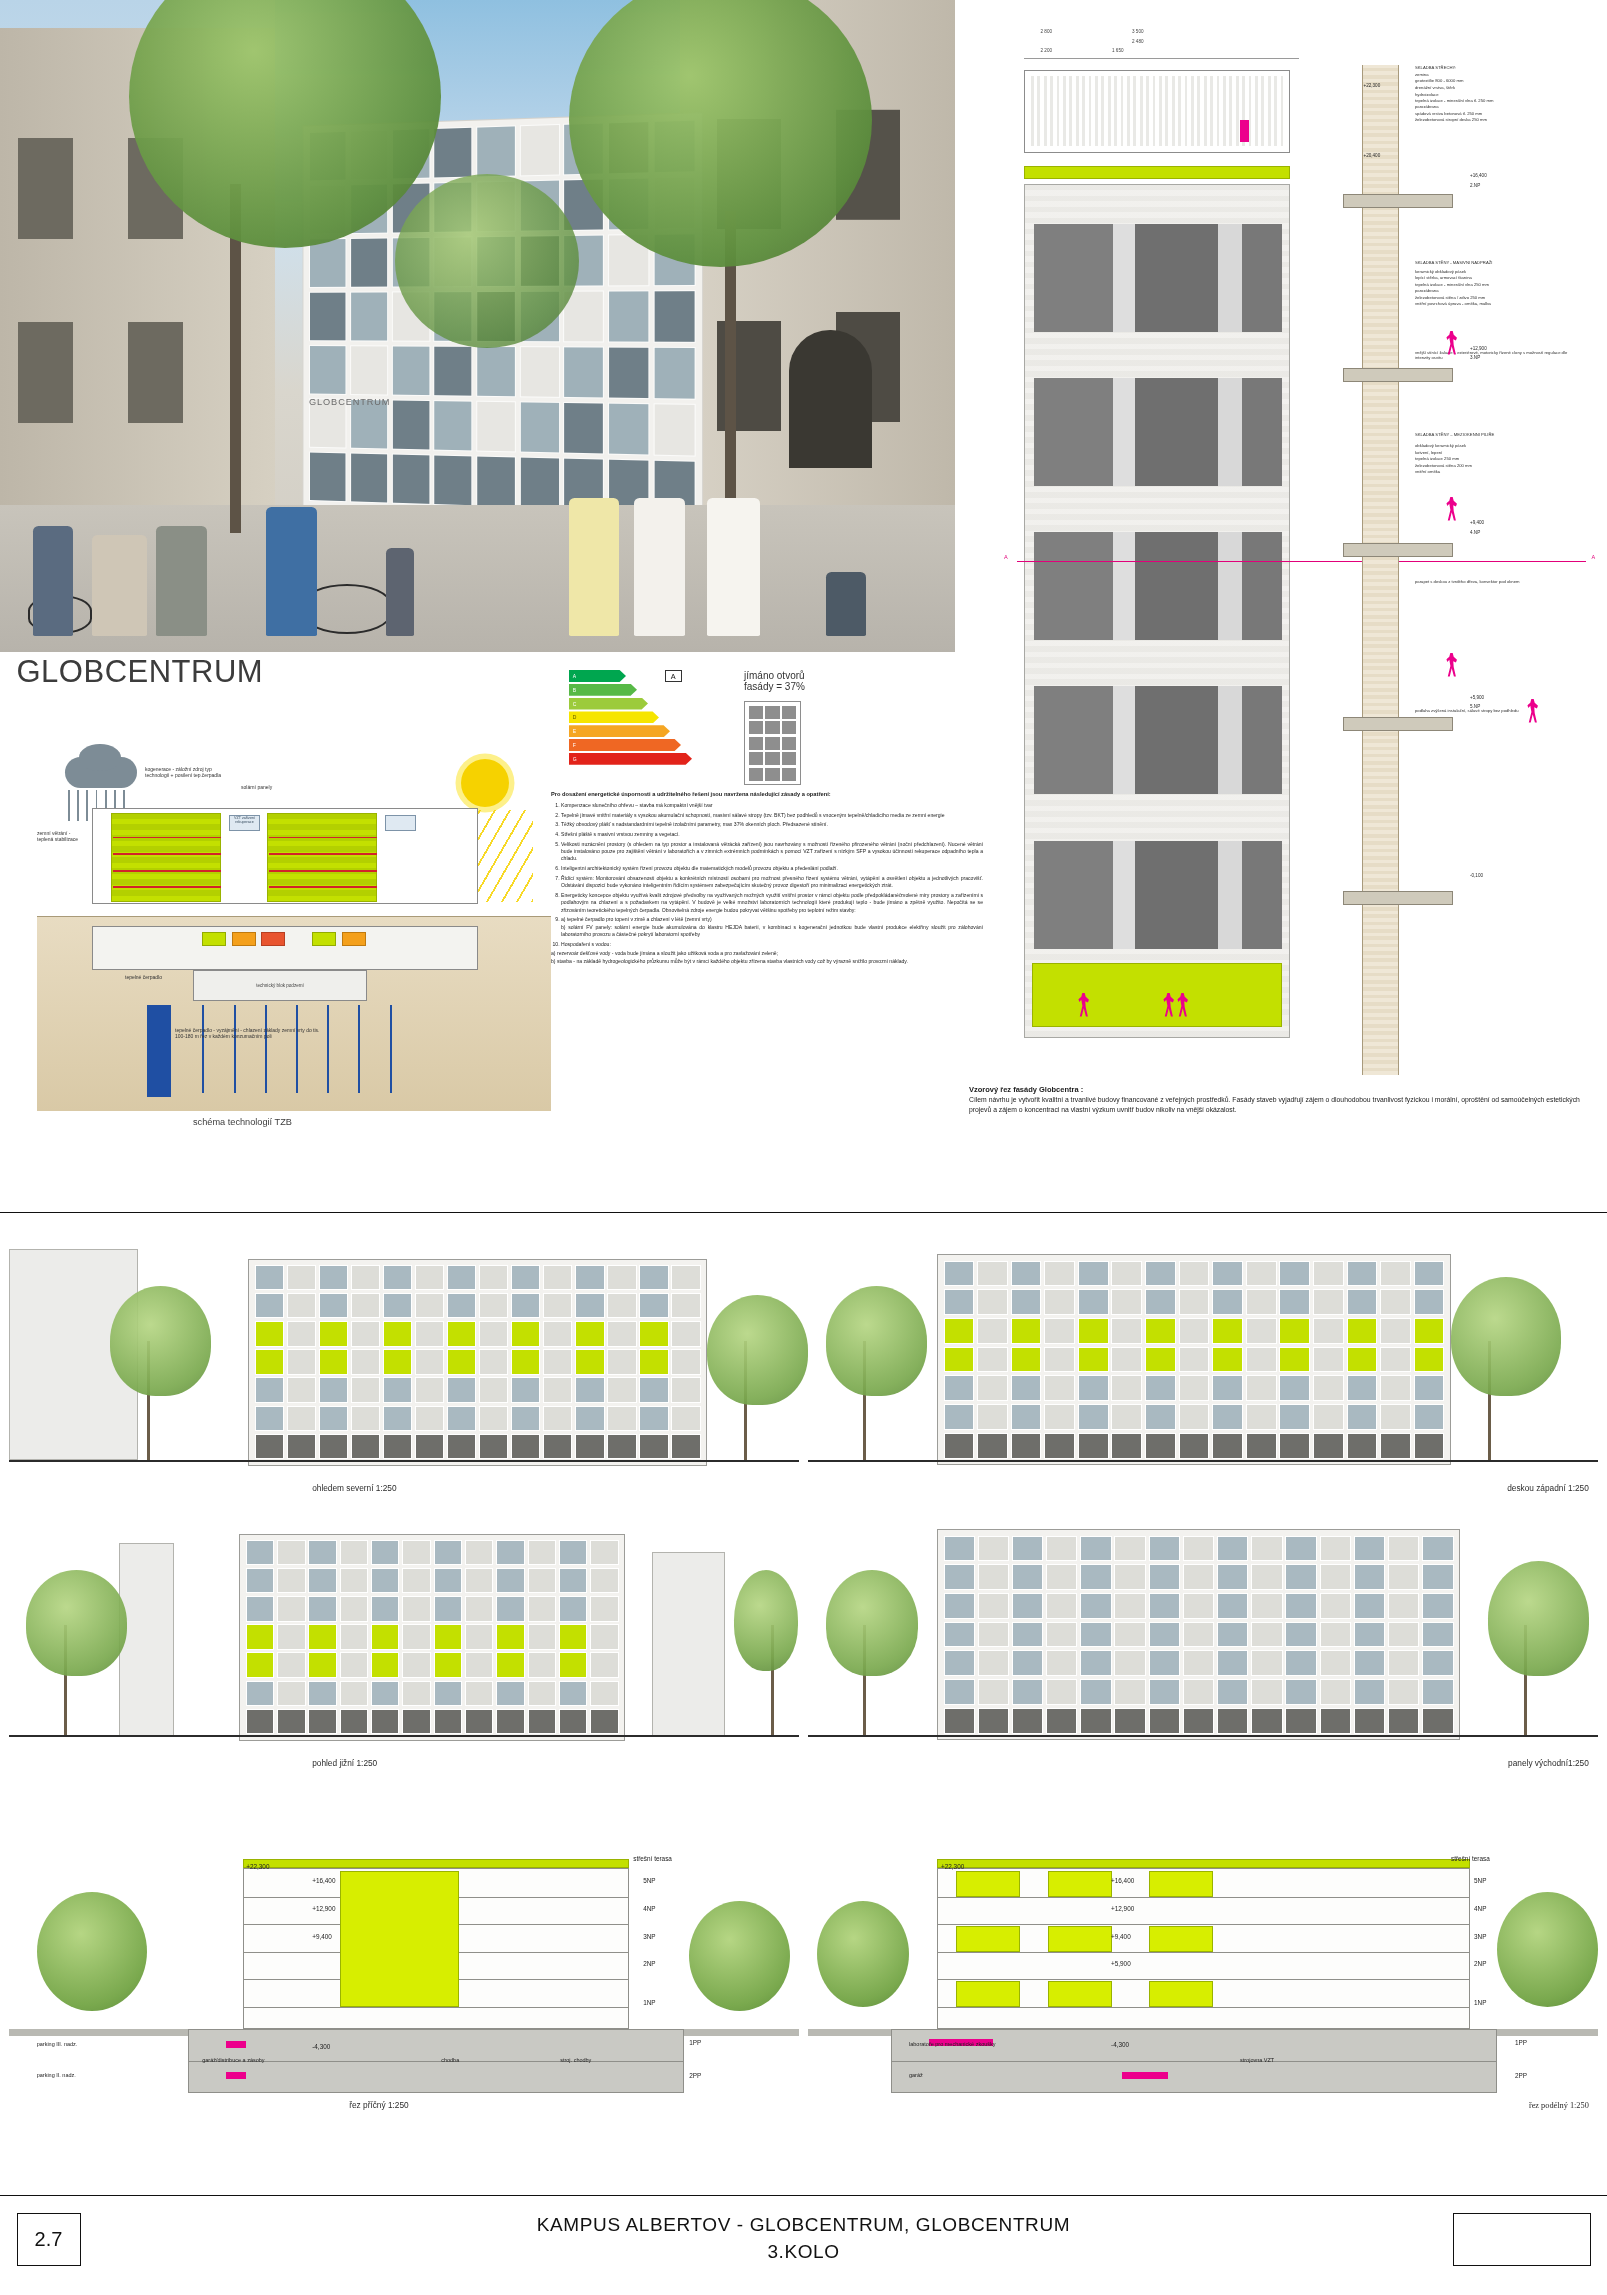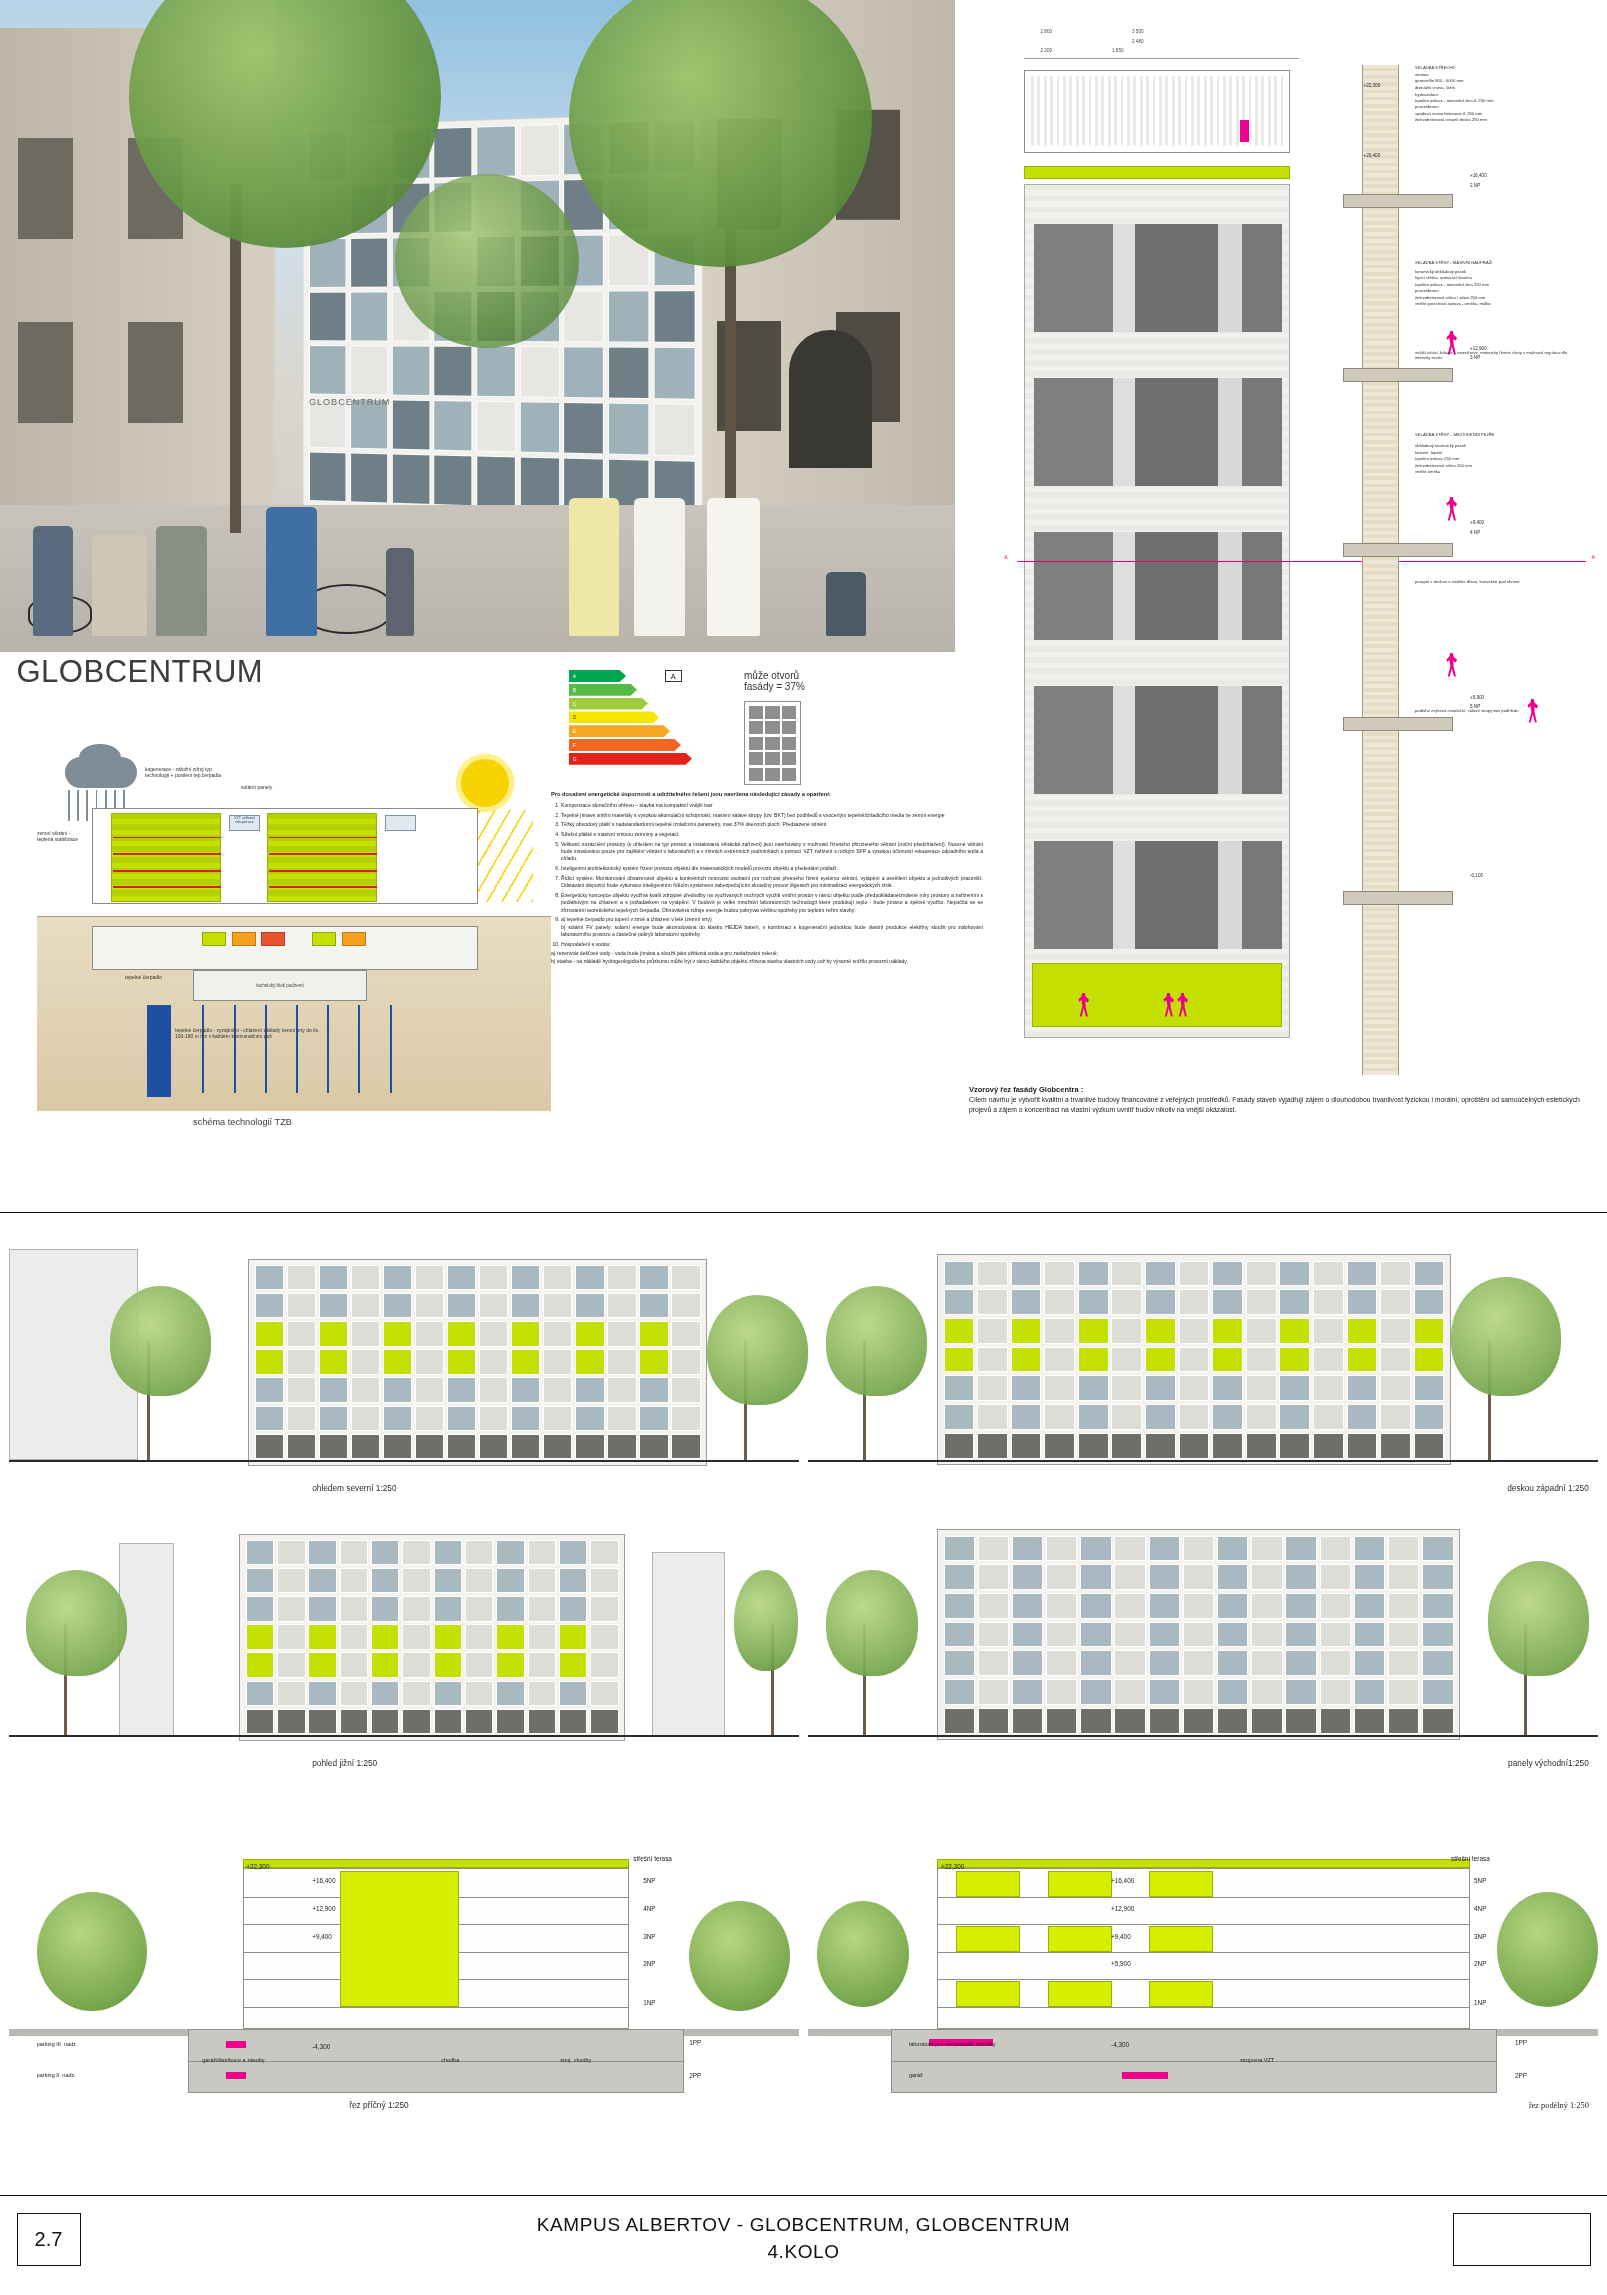--- a/index.html
+++ b/index.html
@@ -512,21 +512,21 @@
     <div class="row b">B</div>
     <div class="row c">C</div>
     <div class="row d">D</div>
     <div class="row e">E</div>
     <div class="row f">F</div>
     <div class="row g">G</div>
     <div class="marker">A</div>
   </div>
 
   <div class="openings">
-    <div>může otvorů</div>
+    <div>jímáno otvorů</div>
     <div>fasády = 37%</div>
     <div class="bld">
       <span></span>
         <span></span>
         <span></span>
       <span></span>
         <span></span>
         <span></span>
       <span></span>
         <span></span>
@@ -1204,19 +1204,19 @@
       <div class="tag" style="left:432px; top:220px; font-size:5.5px;">strojovna VZT</div>
 
       <div class="label" style="right:9.2px; bottom:1.8px;font-family:Liberation Serif, serif;">řez podélný 1:250</div>
     </div>
   </div>
 
   <div class="footer">
     <div class="numbox">2.7</div>
     <div class="title">
       <span>KAMPUS ALBERTOV - GLOBCENTRUM, GLOBCENTRUM</span><br>
-      <span>4.KOLO</span>
+      <span>3.KOLO</span>
     </div>
     <div class="rbox"></div>
   </div>
 
 </div>
 
 
 </body></html>

